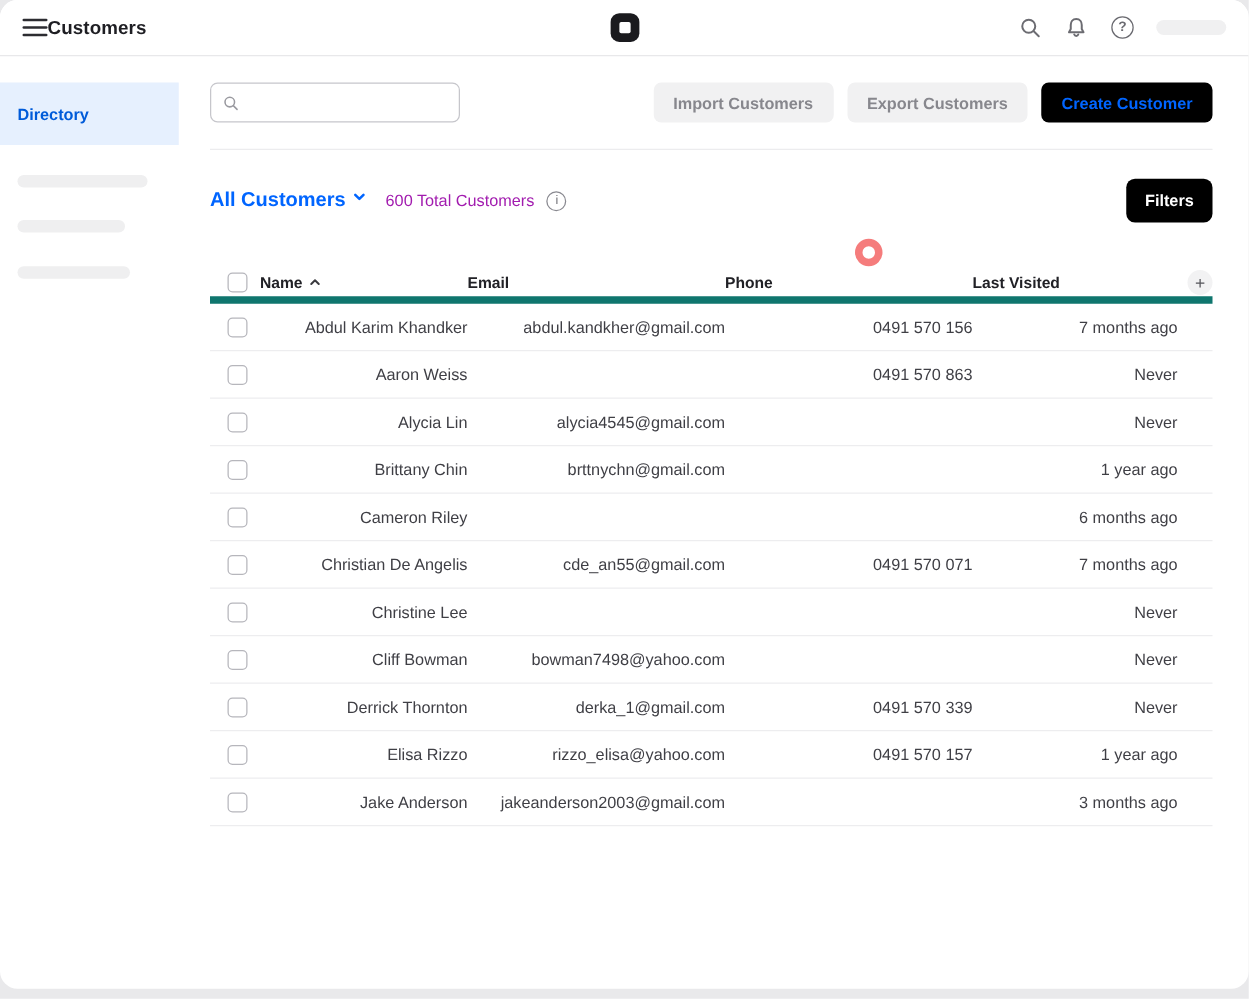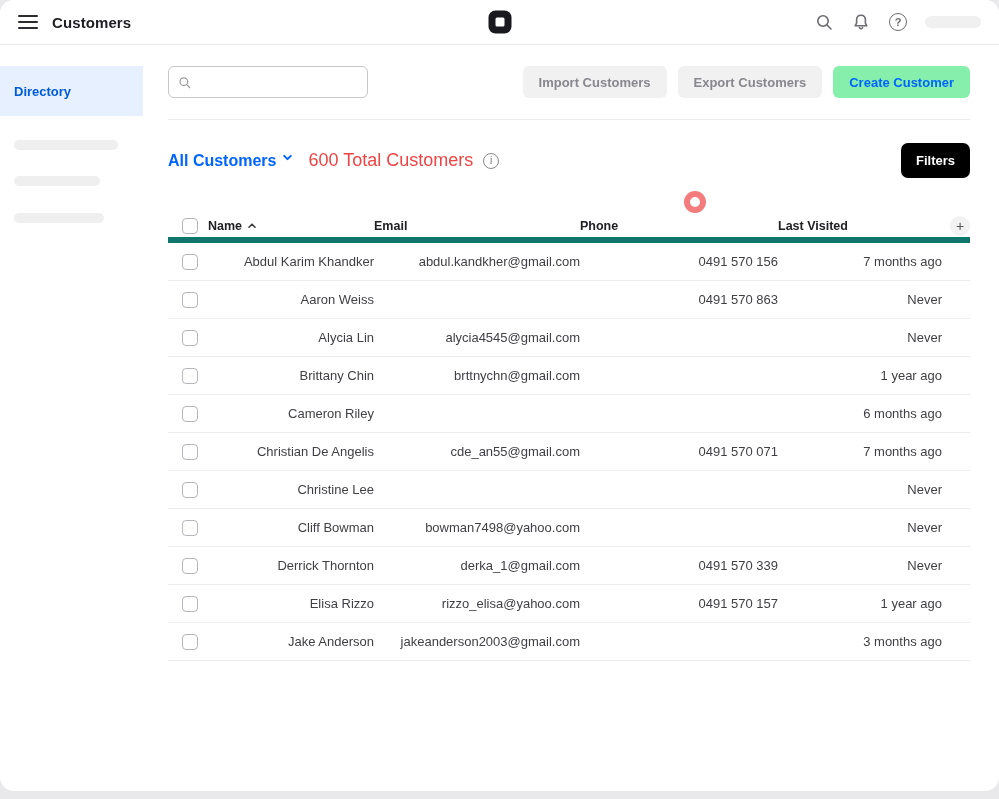--- a/index.html
+++ b/index.html
@@ -20,21 +20,21 @@
 
   
   .topbar {
     position: relative;
     height: 45px;
     display: flex; align-items: center;
     padding: 0 18px;
     border-bottom: 1px solid #e8e8ea;
     background: #fff;
   }
-  .topbar-left { display: flex; align-items: center; gap: 14px; }
+  .topbar-left { display: flex; align-items: center; }
   .hamburger { width: 20px; height: 16px; display: flex; flex-direction: column; justify-content: space-between; background: none; border: none; cursor: pointer; padding: 1px 0; }
   .hamburger span { display: block; height: 2px; border-radius: 1px; background: #2c2c31; }
   .page-title { font-size: 15px; font-weight: bold; color: #1e1e23; letter-spacing: .1px; }
   .logo {
     position: absolute; left: 50%; top: 50%; transform: translate(-50%,-50%);
     width: 23px; height: 23px; background: #1a1a1e; border-radius: 7px;
     display: flex; align-items: center; justify-content: center;
   }
   .logo-inner { width: 9px; height: 9px; background: #ffffff; border-radius: 1.5px; }
   .topbar-right { margin-left: auto; display: flex; align-items: center; gap: 17px; }
@@ -64,28 +64,28 @@
     display: flex; align-items: center; padding: 0 9px; gap: 7px; background: #fff;
   }
   .searchbox input { border: none; outline: none; width: 100%; font-size: 13px; font-family: inherit; color: #3f3f45; background: transparent; }
   .toolbar-buttons { margin-left: auto; display: flex; gap: 11px; }
   .btn {
     height: 32px; padding: 0 16px; border: none; border-radius: 6px;
     font-family: inherit; font-size: 13px; font-weight: bold; cursor: pointer;
     display: inline-flex; align-items: center; justify-content: center;
   }
   .btn.gray { background: #f1f1f2; color: #87878d; }
-  .btn.create { background: #86efac; color: #0065ff; }
+  .btn.create { background: #000000; color: #0065ff; }
 
   .divider { border: none; border-top: 1px solid #ececee; margin-top: 21px; }
 
   
   .summary-row { margin-top: 23px; height: 35px; display: flex; align-items: center; }
   .segment { display: flex; gap: 6px; background: none; border: none; cursor: pointer; font-family: inherit; font-size: 16px; font-weight: bold; color: #0065ff; padding: 0; }
-  .total-label { margin-left: 15px; font-size: 18px; color: #ef4444; }
+  .total-label { margin-left: 15px; font-size: 13px; color: #a21caf; }
   .info-circle { margin-left: 10px; width: 16px; height: 16px; border: 1.2px solid #898990; border-radius: 50%; display: inline-flex; align-items: center; justify-content: center; font-size: 10px; color: #6f6f76; font-style: normal; cursor: pointer; }
   .btn.filters { margin-left: auto; height: 35px; padding: 0 15px; background: #000000; color: #ffffff; border-radius: 7px; }
 
   
   .table { margin-top: 37px; }
   .thead, .trow {
     display: grid;
     grid-template-columns: 40px 166px 206px 198px 1fr 28px;
     align-items: center;
   }

